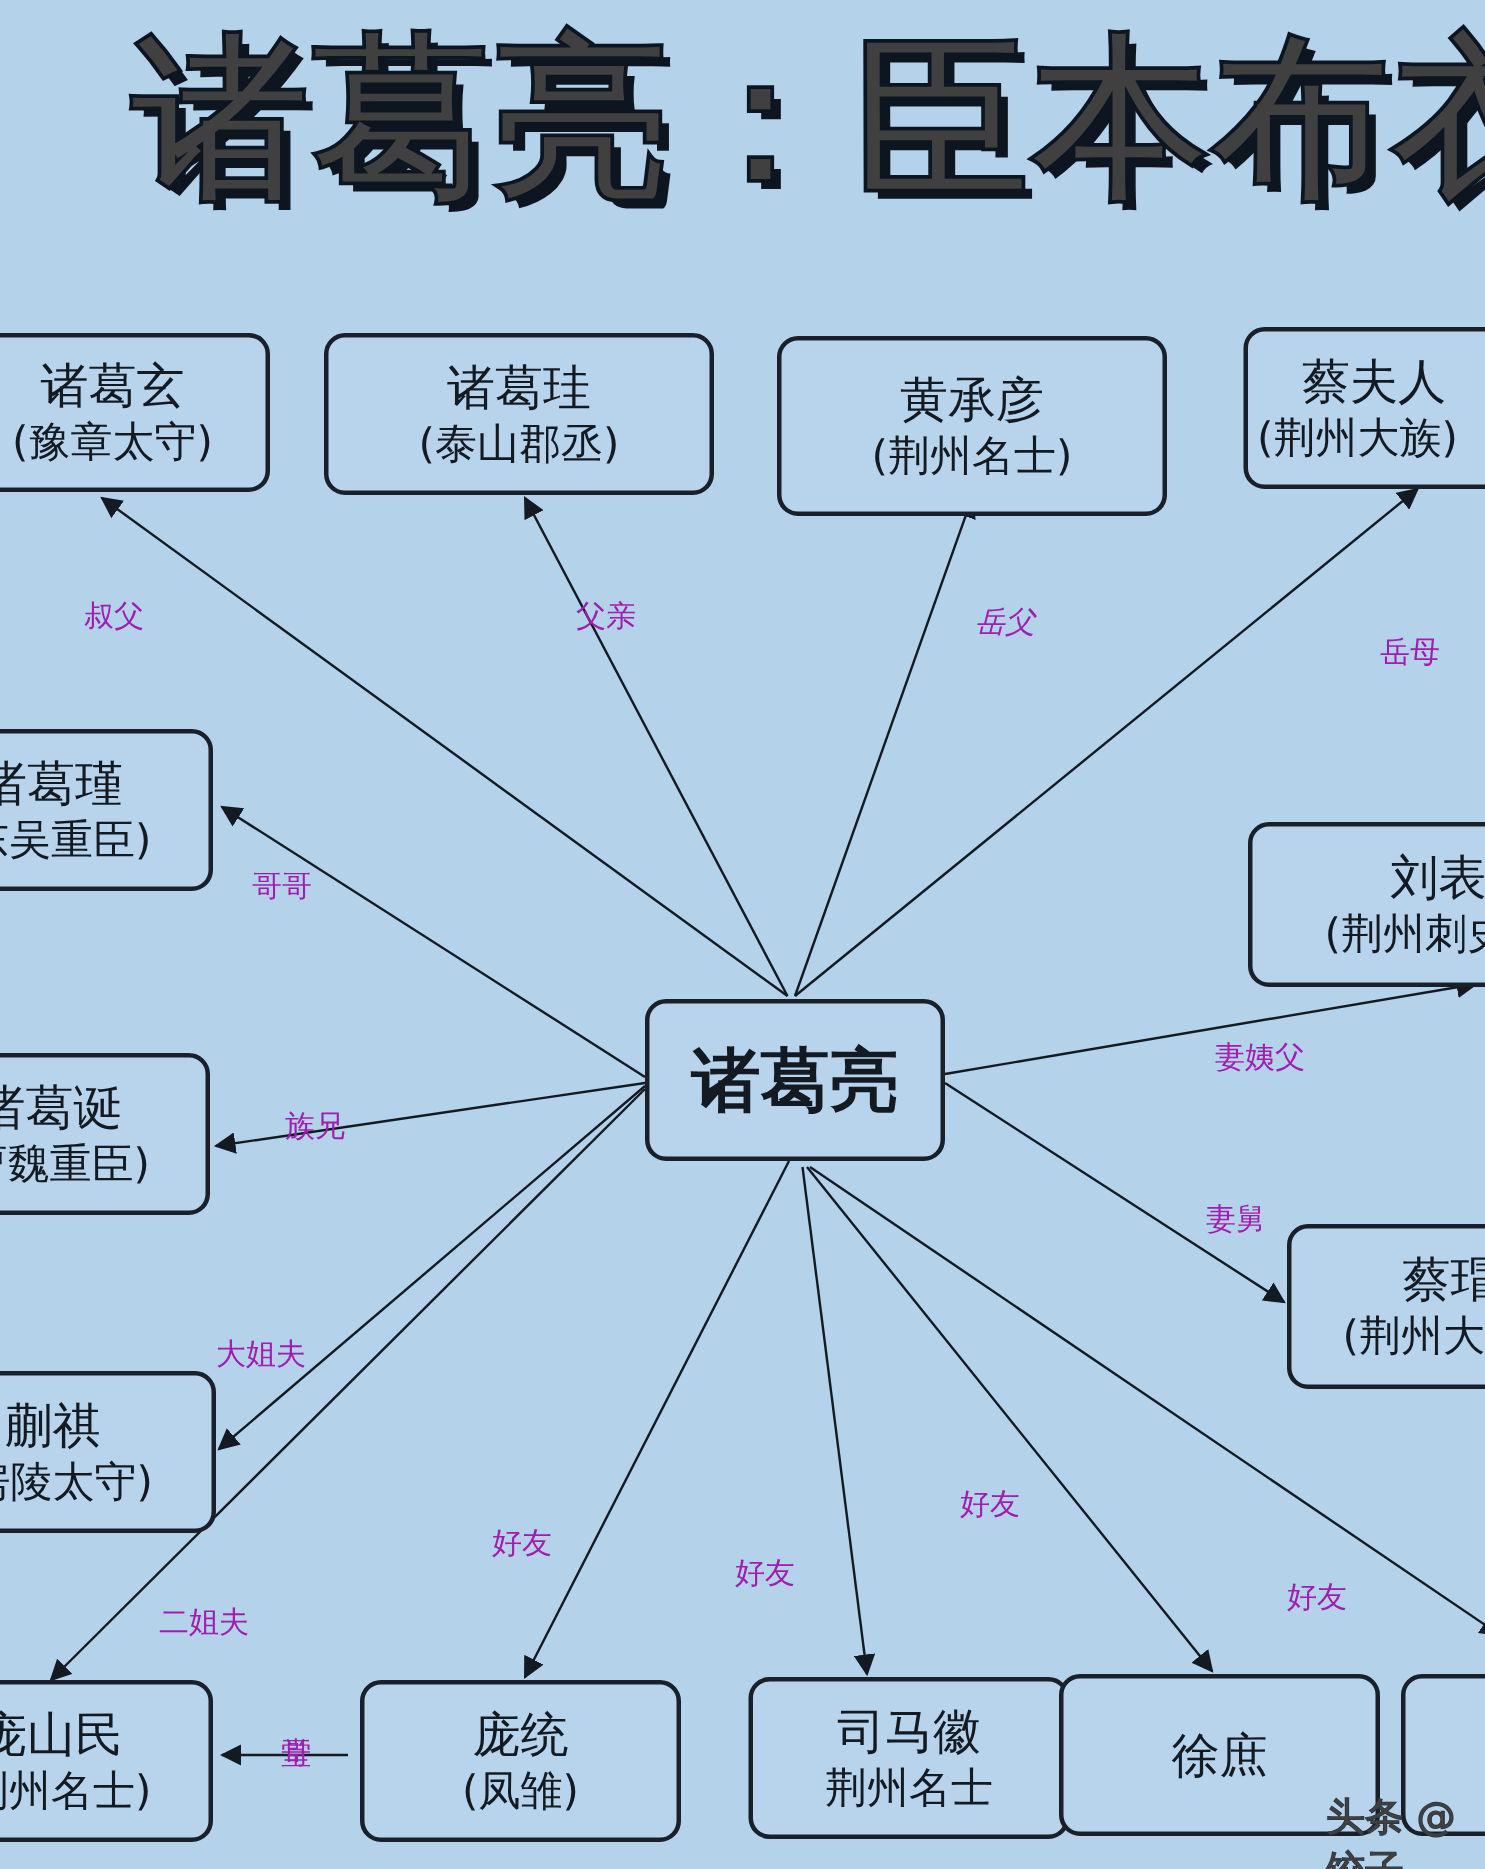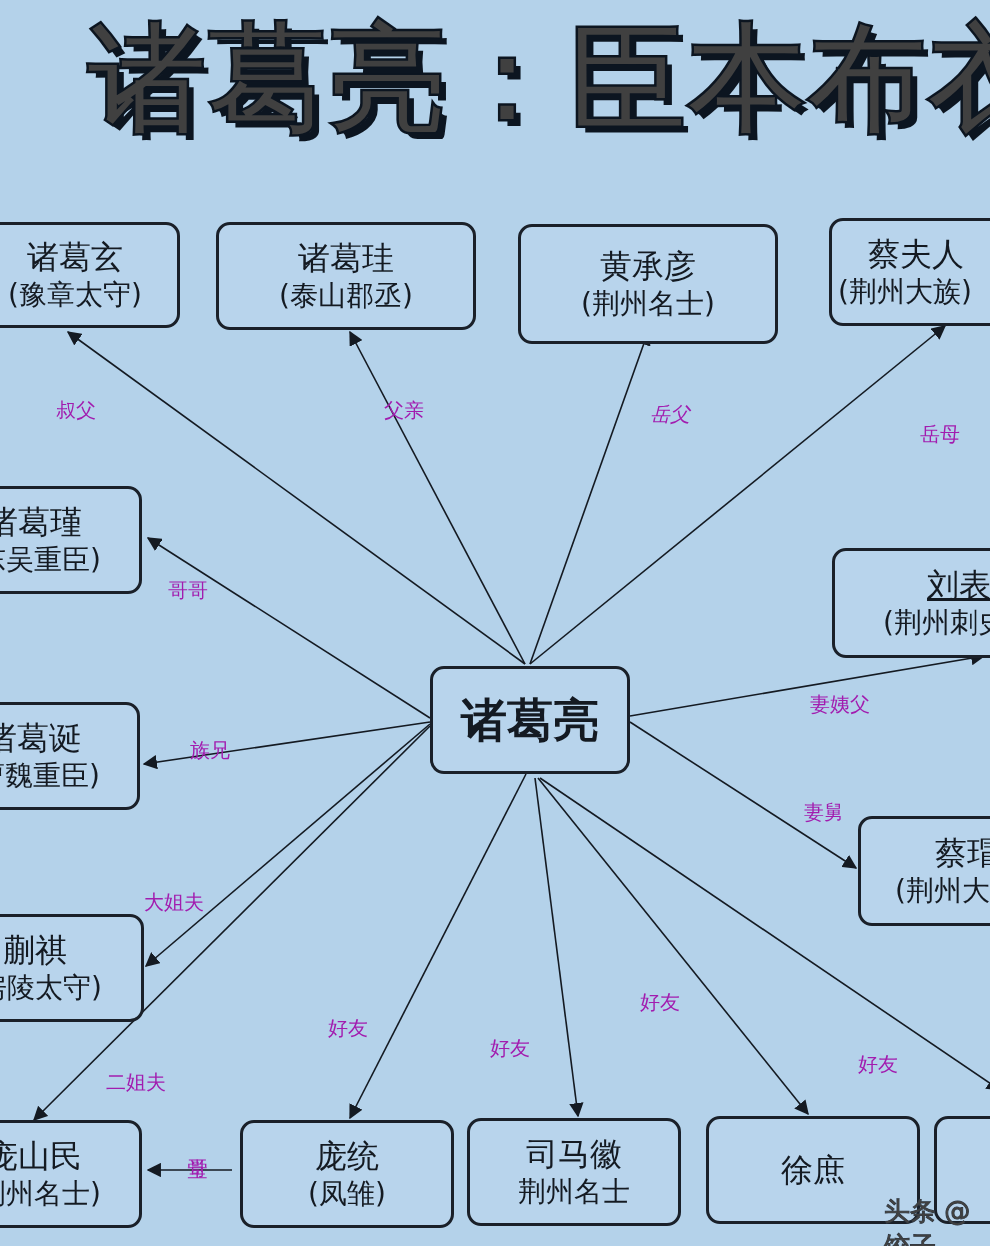--- a/index.html
+++ b/index.html
@@ -105,33 +105,33 @@
 <div class="node" style="left:-74px;top:1120px;width:216px;height:108px;">
   <div class="name">庞山民</div>
   <div class="role">(荆州名士)</div>
 </div>
 
 <div class="node center" style="left:430px;top:666px;width:200px;height:108px;">
   <div class="name">诸葛亮</div>
 </div>
 
 <div class="node" style="left:832px;top:548px;width:200px;height:110px;align-items:flex-start;padding-left:48px;">
-  <div class="name" style="margin-left:44px;text-decoration:underline;">刘表</div>
+  <div class="name" style="margin-left:44px;">刘表</div>
   <div class="role">(荆州刺史)</div>
 </div>
 <div class="node" style="left:858px;top:816px;width:180px;height:110px;align-items:flex-start;padding-left:34px;">
   <div class="name" style="margin-left:40px;">蔡瑁</div>
   <div class="role">(荆州大族)</div>
 </div>
 
 <div class="node" style="left:240px;top:1120px;width:214px;height:108px;">
   <div class="name">庞统</div>
   <div class="role">(凤雏)</div>
 </div>
-<div class="node" style="left:467px;top:1118px;width:214px;height:108px;">
+<div class="node" style="left:499px;top:1118px;width:214px;height:108px;">
   <div class="name">司马徽</div>
   <div class="role">荆州名士</div>
 </div>
 <div class="node" style="left:706px;top:1116px;width:214px;height:108px;">
   <div class="name">徐庶</div>
 </div>
 <div class="node" style="left:934px;top:1116px;width:120px;height:108px;">
   <div class="name"></div>
 </div>
 

